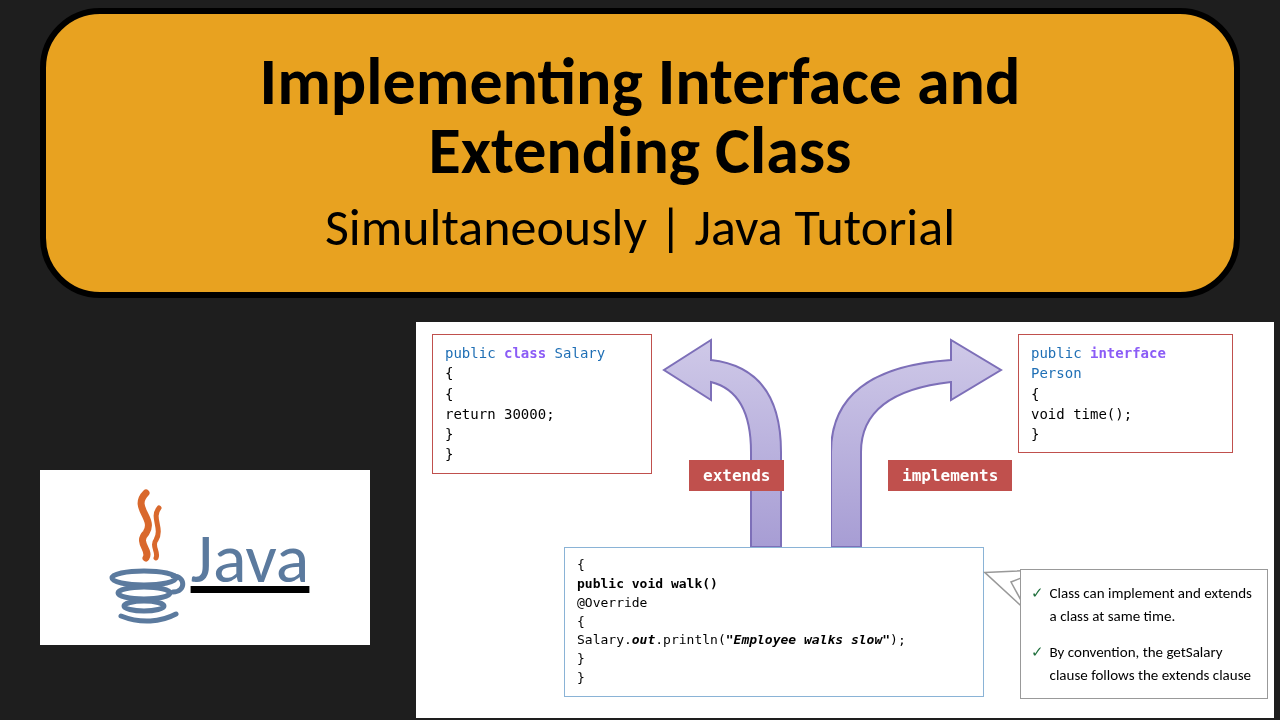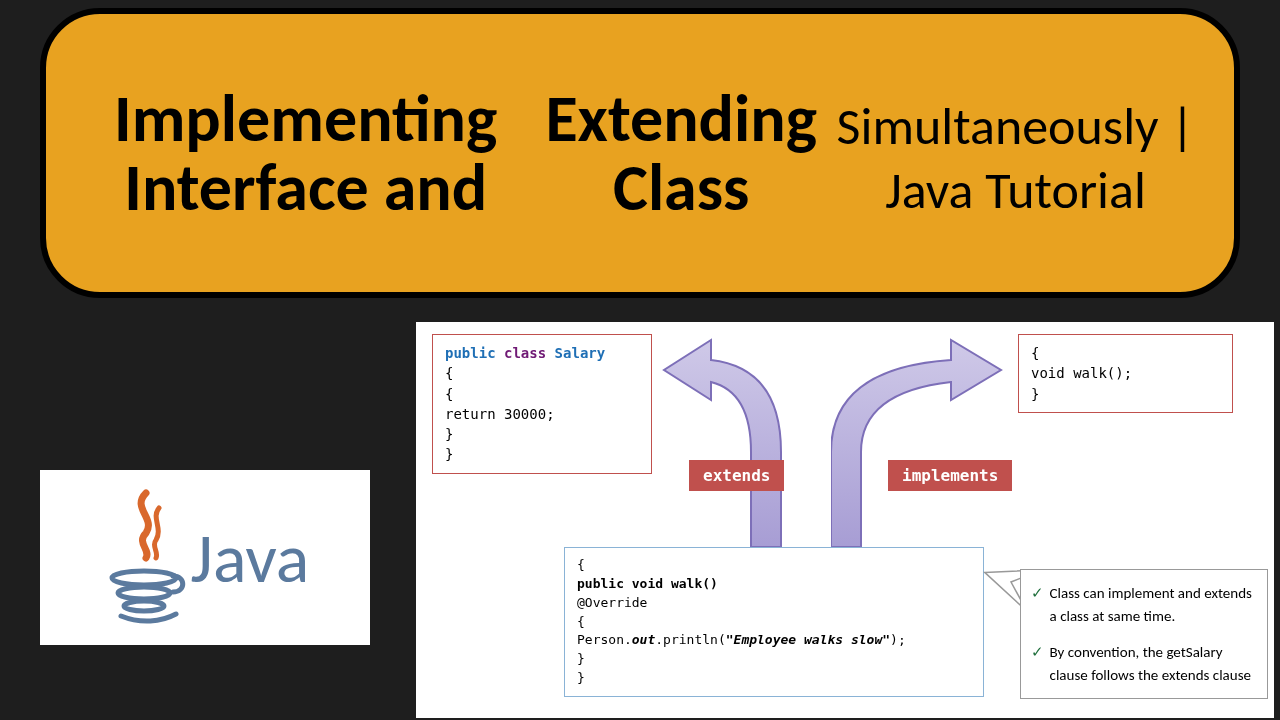--- a/index.html
+++ b/index.html
@@ -14,21 +14,21 @@
   .title-banner {
     position: absolute;
     top: 8px;
     left: 40px;
     width: 1200px;
     height: 290px;
     background: #e8a220;
     border: 6px solid #000;
     border-radius: 60px;
     display: flex;
-    flex-direction: row;
+    flex-direction: column;
     justify-content: center;
     align-items: center;
     padding: 10px 20px;
   }
   .title-line {
     font-size: 66px;
     font-weight: bold;
     color: #000;
     line-height: 1.05;
     text-align: center;
@@ -42,20 +42,21 @@
   .java-logo-box {
     position: absolute;
     top: 470px;
     left: 40px;
     width: 330px;
     height: 175px;
     background: #fff;
     display: flex;
     align-items: center;
     justify-content: center;
+    text-decoration: underline;
   }
   .java-logo-box svg { flex-shrink: 0; }
   .java-text {
     font-size: 70px;
     color: #5b7a9e;
     font-weight: 400;
   }
   .diagram {
     position: absolute;
     top: 322px;
@@ -66,22 +67,22 @@
   }
   .code-box {
     position: absolute;
     border: 1.5px solid #c0504d;
     background: #fff;
     padding: 8px 12px;
     font-family: Consolas, monospace;
     font-size: 14px;
     line-height: 1.45;
   }
-  .kw-blue { color: #1f6fb5; font-weight: bold; }
-  .kw-red  { color: #701a75; font-weight: bold; }
+  .kw-blue { color: #1f6fb5; font-weight: normal; }
+  .kw-red  { color: #8b5cf6; font-weight: bold; }
   .badge {
     position: absolute;
     background: #c0504d;
     color: #fff;
     font-family: Consolas, monospace;
     font-size: 16px;
     font-weight: bold;
     padding: 6px 14px;
   }
   .employee-box {
@@ -134,22 +135,23 @@
   <div class="code-box" style="top:12px;left:16px;width:220px">
     <div><span class="kw-blue">public </span><span class="kw-red">class</span><span class="kw-blue"> Salary</span></div>
     <div>{</div>
     <div>     {</div>
     <div>       return 30000;</div>
     <div>     }</div>
     <div>}</div>
   </div>
 
   <div class="code-box" style="top:12px;left:602px;width:215px">
+    <div><span class="kw-blue">public </span><span class="kw-red">interface</span><span class="kw-blue"> Person</span></div>
     <div>{</div>
-    <div>   void walk();</div>
+    <div>   void time();</div>
     <div>}</div>
   </div>
 
   <svg class="arrow" style="top:10px;left:240px" width="150" height="220" viewBox="0 0 150 220">
     <defs>
       <linearGradient id="g1" x1="0" y1="0" x2="0" y2="1">
         <stop offset="0" stop-color="#cfc9e8"></stop>
         <stop offset="1" stop-color="#a79dd4"></stop>
       </linearGradient>
     </defs>
@@ -168,21 +170,21 @@
 
   <div class="badge" style="top:138px;left:273px">extends</div>
   <div class="badge" style="top:138px;left:472px">implements</div>
 
   <div class="employee-box" style="top:225px;left:148px;width:420px">
     <div>{</div>
     <div style="font-weight:bold">        public void walk()</div>
     <div>        @Override</div>
     <div>        {</div>
     <div>
-      <span>          Person.</span><span class="em">out</span><span>.println(</span><span class="em">"Employee walks slow"</span><span>);</span>
+      <span>          Salary.</span><span class="em">out</span><span>.println(</span><span class="em">"Employee walks slow"</span><span>);</span>
     </div>
     <div>        }</div>
     <div>}</div>
   </div>
 
   <svg class="arrow" style="top:230px;left:565px" width="60" height="60" viewBox="0 0 60 60">
     <path d="M58 30 L5 52 L30 30 L5 8 Z" fill="#fff" stroke="#999" stroke-width="1.5" transform="rotate(200 30 30)"></path>
   </svg>
 
   <div class="callout" style="top:247px;left:604px;width:248px">

